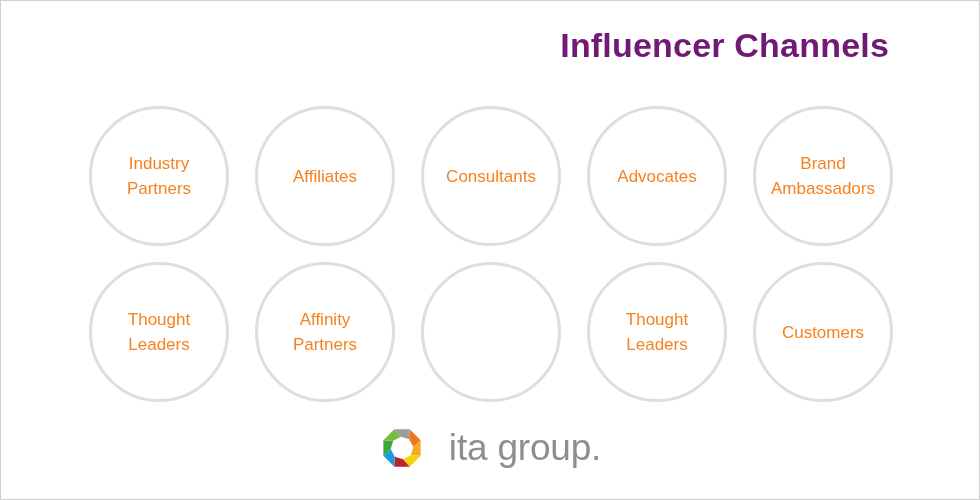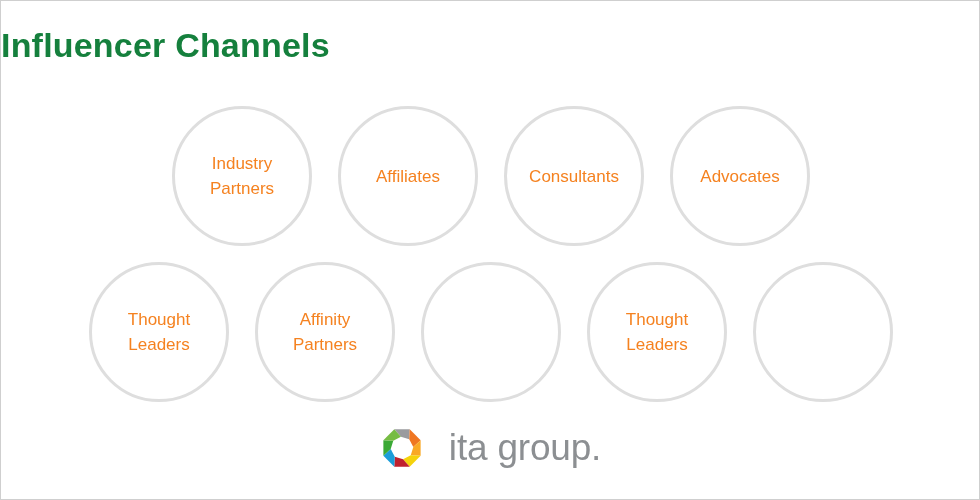--- a/index.html
+++ b/index.html
@@ -22,25 +22,25 @@
     height: 500px;
     background: #ffffff;
     border: 1px solid #cfcfcf;
   }
   
   .title {
     position: absolute;
     left: 0;
     top: 20px;
     width: 888px;
-    text-align: left;
+    text-align: right;
     font-size: 34px;
     font-weight: 600;
     letter-spacing: 0.2px;
-    color: #15803d;
+    color: #701a75;
     line-height: 48px;
     white-space: nowrap;
   }
   
   .grid {
     position: absolute;
     left: 0;
     top: 96px;
     width: 980px;
     height: 310px;
@@ -136,20 +136,25 @@
         <div class="label">Affiliates</div>
       </div>
       <div class="node">
         <div class="ring"></div>
         <div class="label">Consultants</div>
       </div>
       <div class="node">
         <div class="ring"></div>
         <div class="label">Advocates</div>
       </div>
+      <div class="node">
+        <div class="ring"></div>
+        <div class="label">Brand
+Ambassadors</div>
+      </div>
     </div>
 
     <div class="row row-2">
       <div class="node">
         <div class="ring"></div>
         <div class="label">Thought
 Leaders</div>
       </div>
       <div class="node">
         <div class="ring"></div>
@@ -159,20 +164,21 @@
       <div class="node">
         <div class="ring"></div>
       </div>
       <div class="node">
         <div class="ring"></div>
         <div class="label">Thought
 Leaders</div>
       </div>
       <div class="node">
         <div class="ring"></div>
+        <div class="label">Customers</div>
       </div>
     </div>
 
   </div>
 
   <div class="logo">
     <svg class="logo-mark" viewBox="0 0 100 100">
       <g id="logo-segments">
           <path d="M31.63,5.65L68.37,5.65L67.21,29.20L47.46,23.12Z" fill="#9a9b9e"></path>
           <path d="M68.37,5.65L94.35,31.63L76.88,47.46L67.21,29.20Z" fill="#ef7622"></path>

